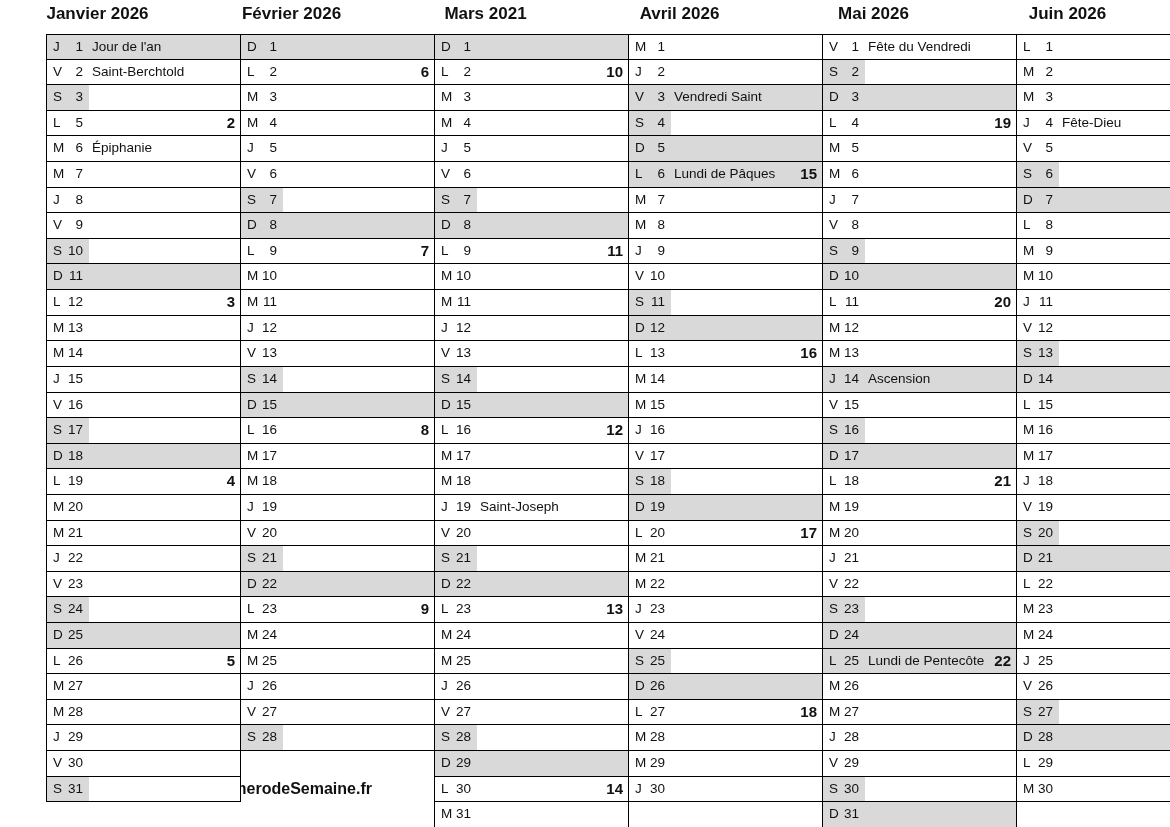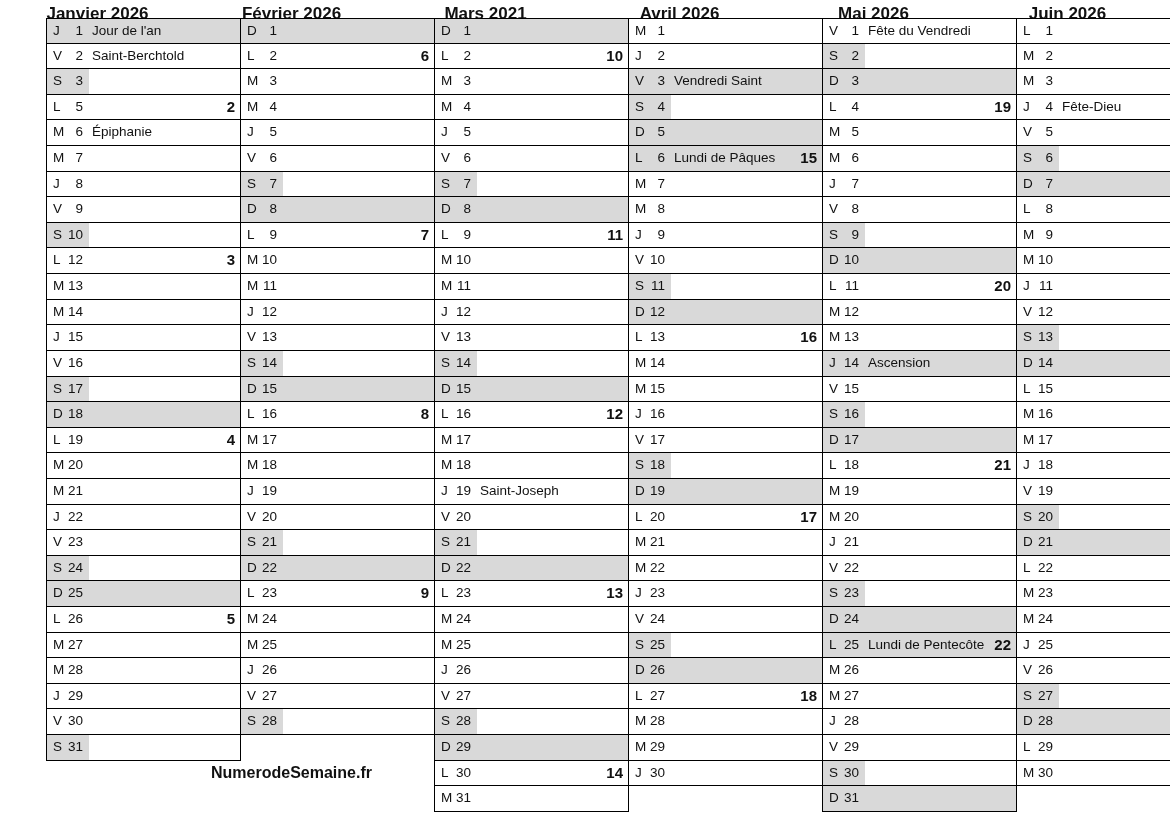--- a/index.html
+++ b/index.html
@@ -10,21 +10,21 @@
   html,body{margin:0;padding:0;background:#ffffff;}
   body{
     width:1170px;height:827px;overflow:hidden;position:relative;
     font-family:"Liberation Sans","DejaVu Sans",sans-serif;
     color:var(--ink);
   }
   .calendar{position:absolute;top:0;left:0;display:flex;}
   .month{width:195px;margin-left:-1px;flex:0 0 auto;}
   .month:first-child{margin-left:0;}
   .month-title{
-    height:18px;line-height:28px;text-align:center;
+    height:34px;line-height:28px;text-align:center;
     font-weight:bold;font-size:17px;letter-spacing:0;
   }
   .days{width:195px;margin-left:46px;}
   .day{
     position:relative;height:25.613px;box-sizing:border-box;
     border-left:1px solid var(--line);
     border-right:1px solid var(--line);
     border-bottom:1px solid var(--line);
     background:#ffffff;
     line-height:24.5px;font-size:13.5px;white-space:nowrap;overflow:hidden;
@@ -55,20 +55,21 @@
       <div class="days">
         <div class="day shade-full"><span class="dw">J</span><span class="dn">1</span><span class="holiday">Jour de l'an</span><span class="wk"></span></div>
         <div class="day"><span class="dw">V</span><span class="dn">2</span><span class="holiday">Saint-Berchtold</span><span class="wk"></span></div>
         <div class="day shade-sat"><span class="dw">S</span><span class="dn">3</span><span class="holiday"></span><span class="wk"></span></div>
         <div class="day"><span class="dw">L</span><span class="dn">5</span><span class="holiday"></span><span class="wk">2</span></div>
         <div class="day"><span class="dw">M</span><span class="dn">6</span><span class="holiday">Épiphanie</span><span class="wk"></span></div>
         <div class="day"><span class="dw">M</span><span class="dn">7</span><span class="holiday"></span><span class="wk"></span></div>
         <div class="day"><span class="dw">J</span><span class="dn">8</span><span class="holiday"></span><span class="wk"></span></div>
         <div class="day"><span class="dw">V</span><span class="dn">9</span><span class="holiday"></span><span class="wk"></span></div>
         <div class="day shade-sat"><span class="dw">S</span><span class="dn">10</span><span class="holiday"></span><span class="wk"></span></div>
+        <div class="day shade-full"><span class="dw">D</span><span class="dn">11</span><span class="holiday"></span><span class="wk"></span></div>
         <div class="day"><span class="dw">L</span><span class="dn">12</span><span class="holiday"></span><span class="wk">3</span></div>
         <div class="day"><span class="dw">M</span><span class="dn">13</span><span class="holiday"></span><span class="wk"></span></div>
         <div class="day"><span class="dw">M</span><span class="dn">14</span><span class="holiday"></span><span class="wk"></span></div>
         <div class="day"><span class="dw">J</span><span class="dn">15</span><span class="holiday"></span><span class="wk"></span></div>
         <div class="day"><span class="dw">V</span><span class="dn">16</span><span class="holiday"></span><span class="wk"></span></div>
         <div class="day shade-sat"><span class="dw">S</span><span class="dn">17</span><span class="holiday"></span><span class="wk"></span></div>
         <div class="day shade-full"><span class="dw">D</span><span class="dn">18</span><span class="holiday"></span><span class="wk"></span></div>
         <div class="day"><span class="dw">L</span><span class="dn">19</span><span class="holiday"></span><span class="wk">4</span></div>
         <div class="day"><span class="dw">M</span><span class="dn">20</span><span class="holiday"></span><span class="wk"></span></div>
         <div class="day"><span class="dw">M</span><span class="dn">21</span><span class="holiday"></span><span class="wk"></span></div>

